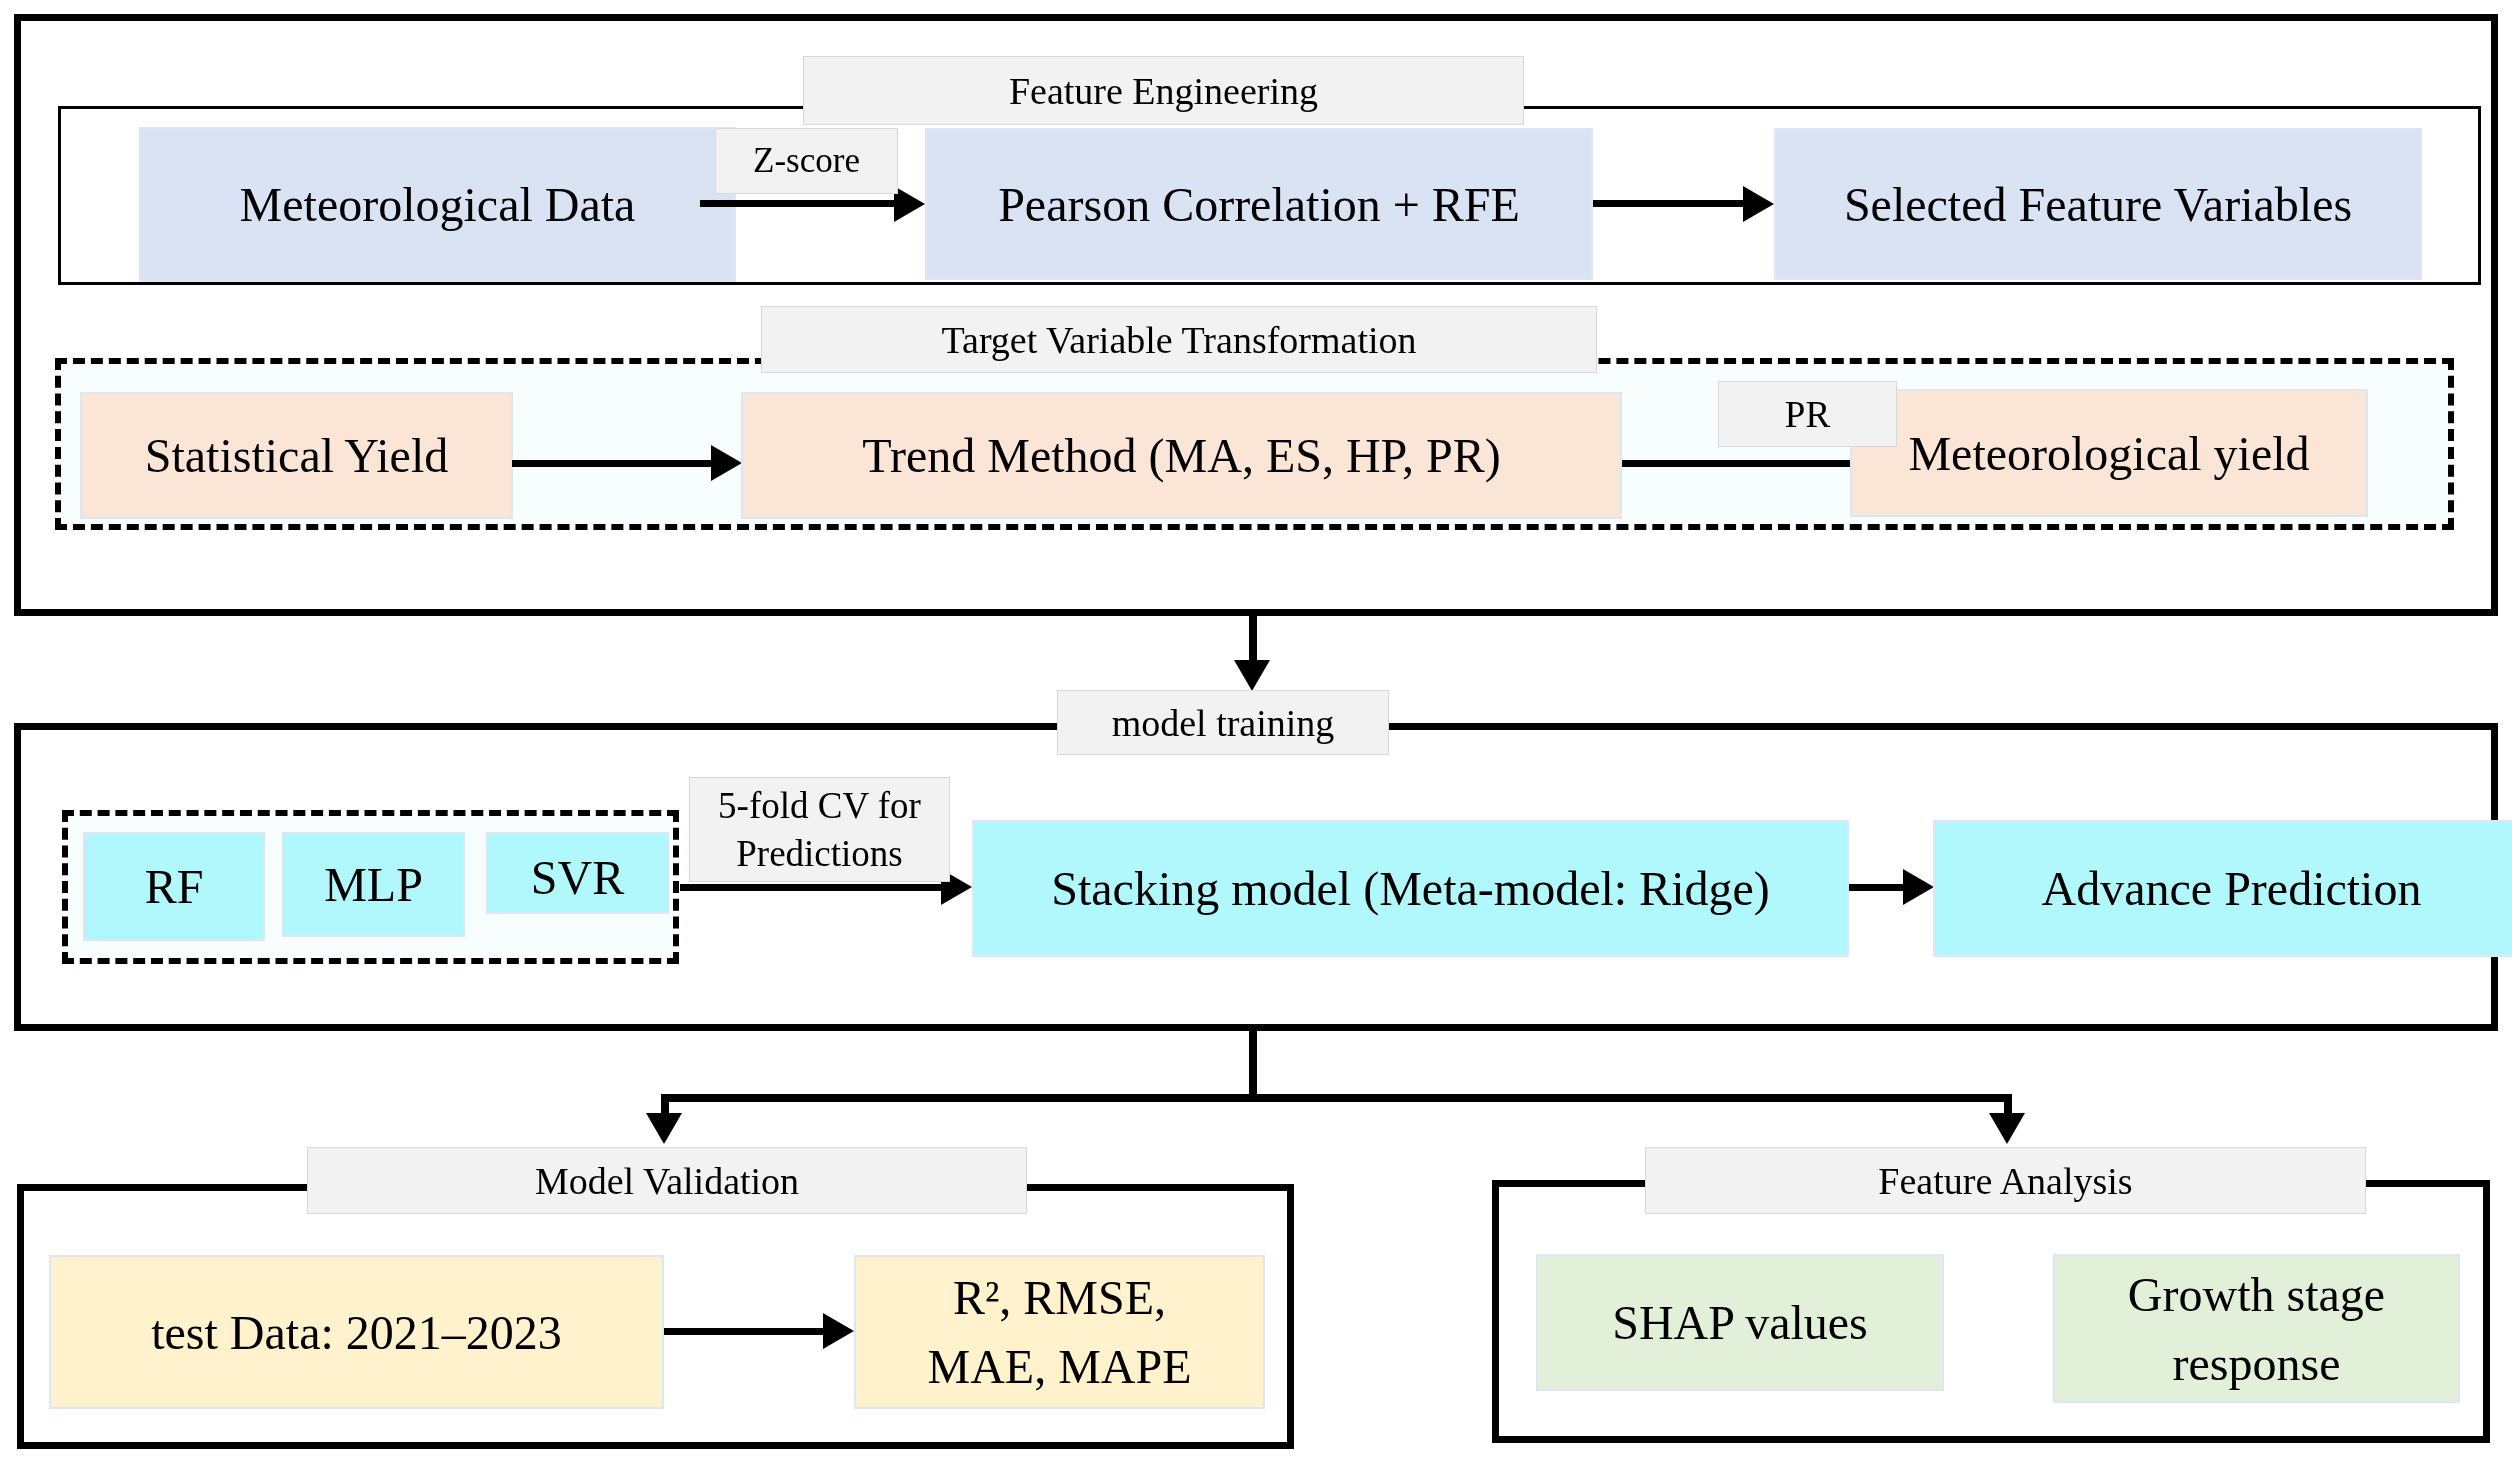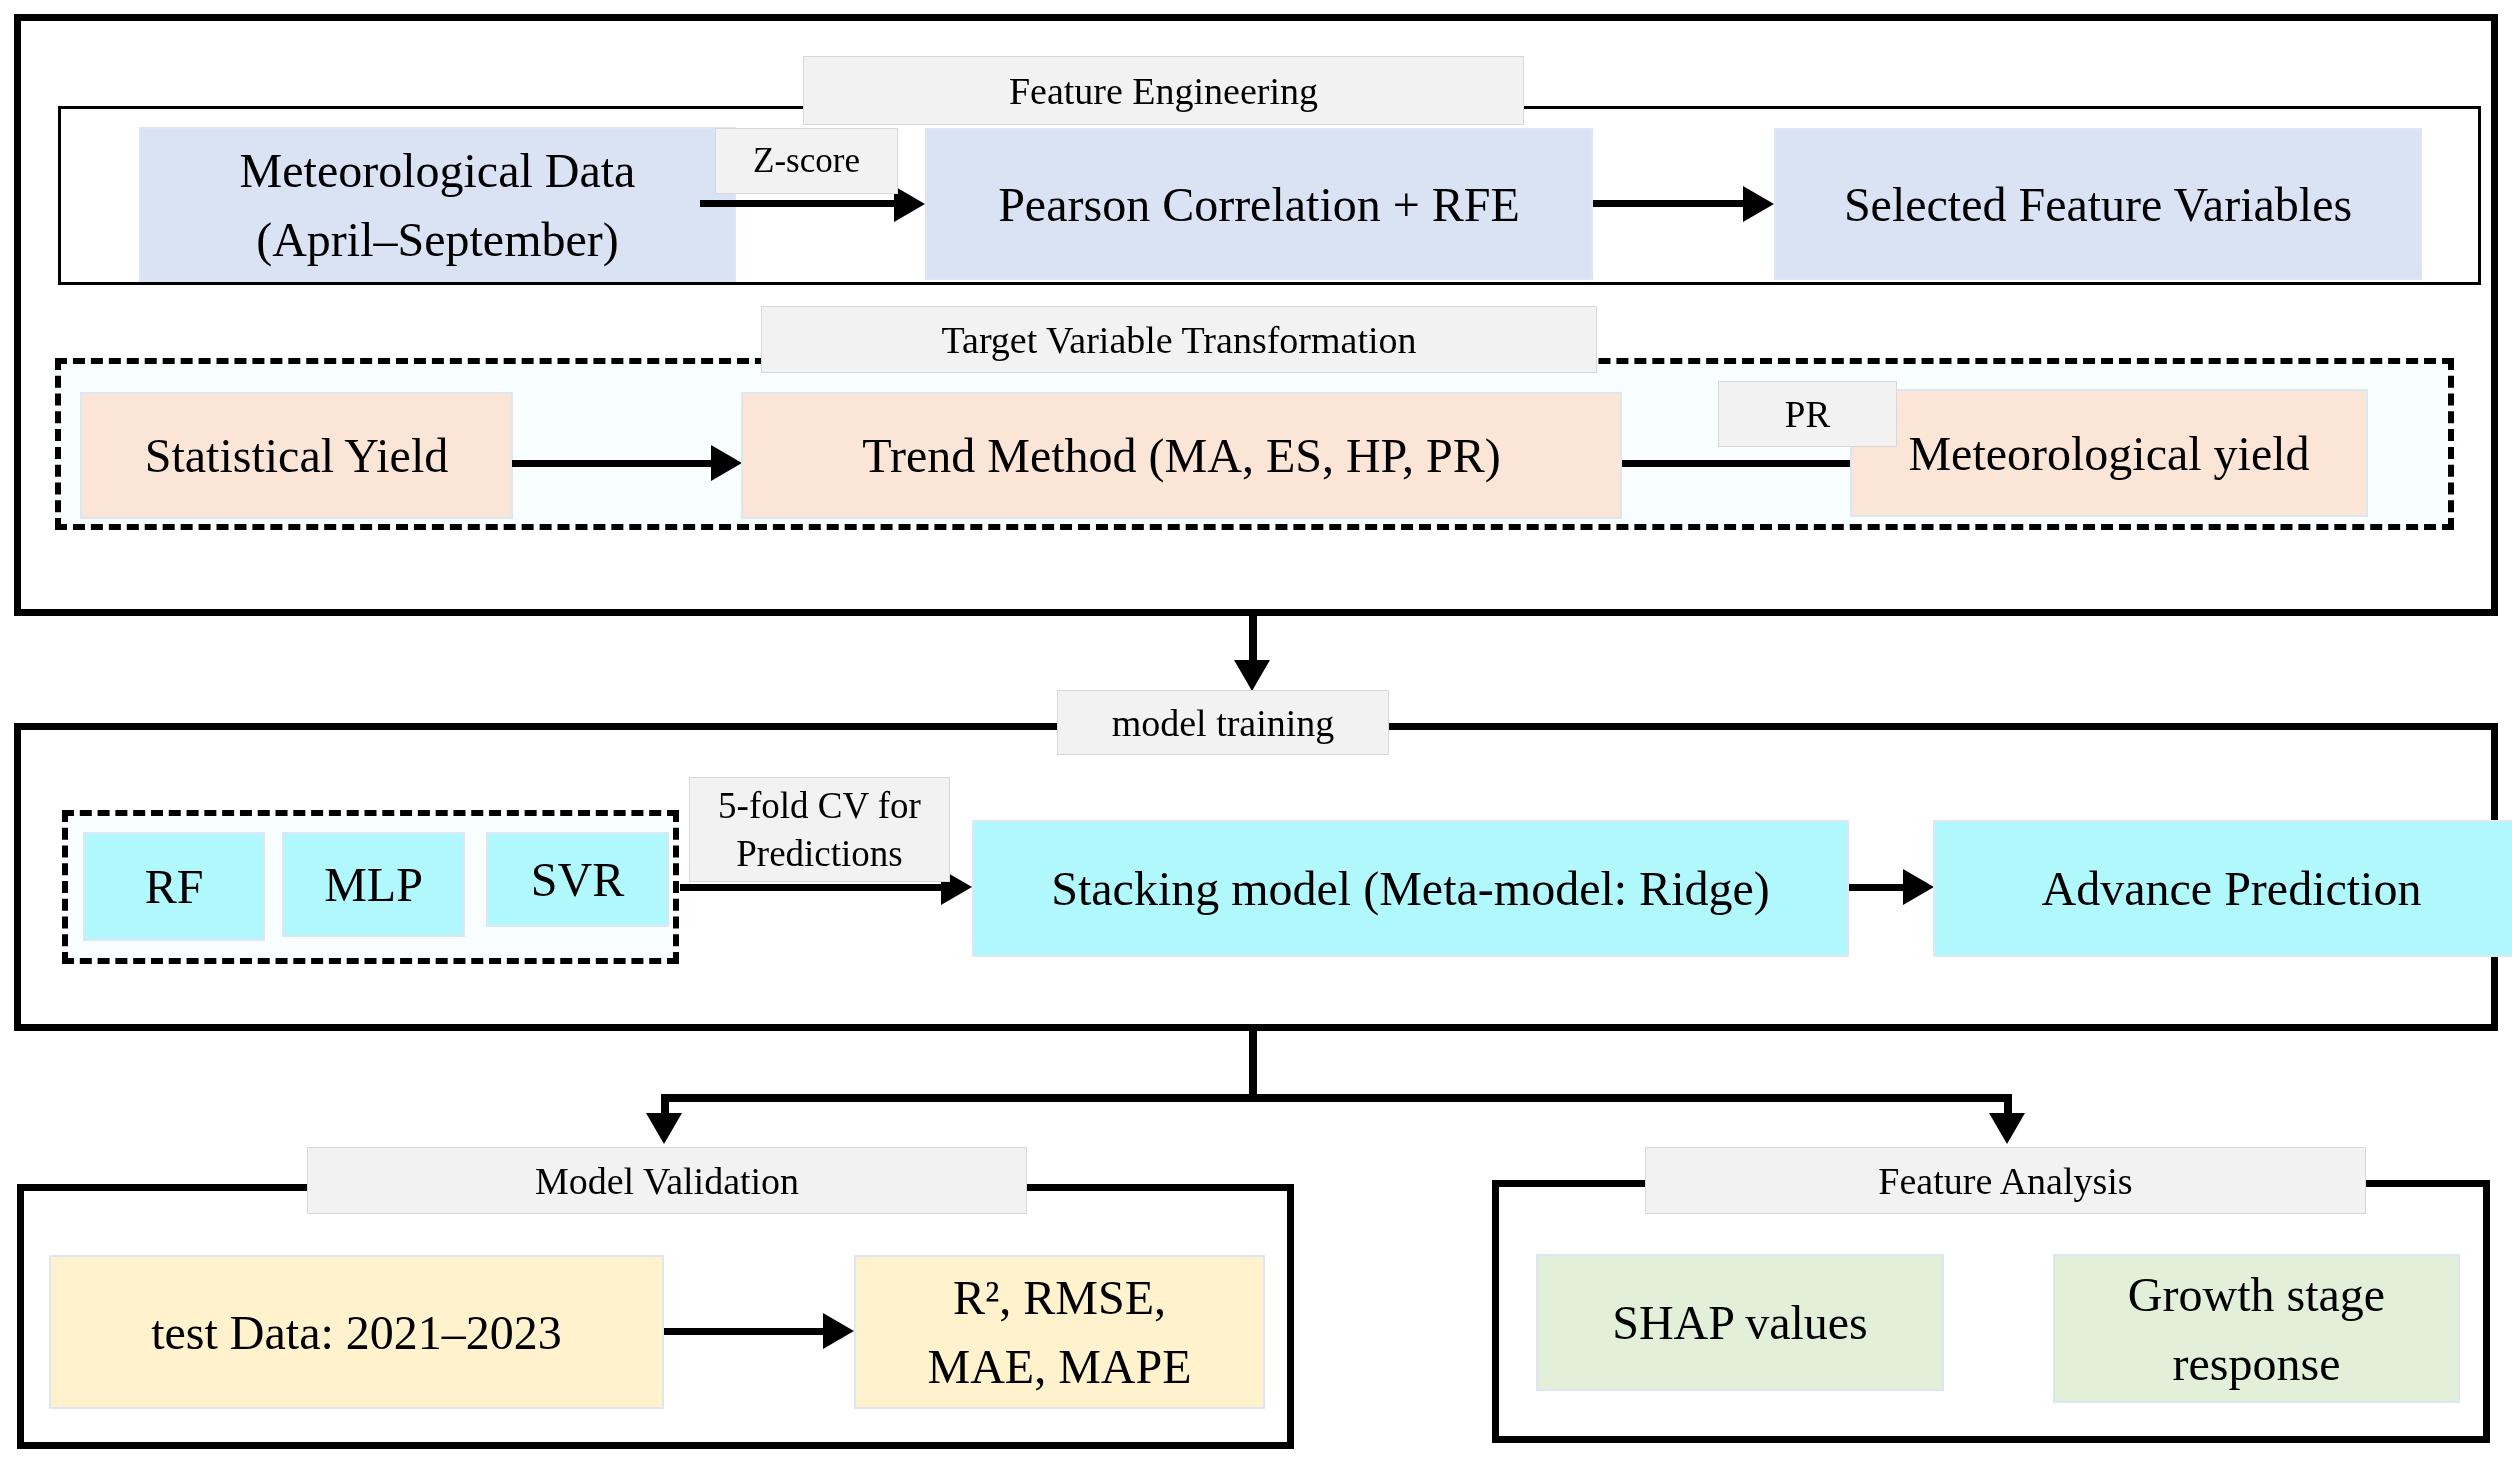--- a/index.html
+++ b/index.html
@@ -39,21 +39,20 @@
 <div class="container" style="left:13.5px;top:13.5px;width:2484px;height:602px;"></div>
 
 <div class="thinbox" style="left:58px;top:106px;width:2423px;height:179px;"></div>
 
 <div class="label" style="left:803px;top:56px;width:721px;height:69px;">
   <span>Feature Engineering</span>
 </div>
 
 <div class="box blue big" style="left:103px;top:127px;width:597px;height:155px;margin-left:36px;">
   <span class="line2">Meteorological Data</span>
-  <span class="line2">(April–September)</span>
 </div>
 
 <div class="label" style="left:715px;top:128px;width:183px;height:66px;font-size:35px;">
   <span>Z-score</span>
 </div>
 
 <div class="hline" style="left:700px;top:200px;width:198px;height:6.7px;"></div>
 <div class="head-r" style="left:894px;top:186px;"></div>
 
 <div class="box blue big" style="left:925px;top:128px;width:668px;height:152px;">
@@ -105,21 +104,21 @@
 <div class="container" style="left:13.5px;top:723px;width:2484px;height:308px;"></div>
 
 <div class="dashed" style="left:62px;top:810px;width:617px;height:154px;"></div>
 
 <div class="box cyan big" style="left:83px;top:832px;width:182px;height:109px;">
   <span>RF</span>
 </div>
 <div class="box cyan big" style="left:282px;top:832px;width:183px;height:105px;">
   <span>MLP</span>
 </div>
-<div class="box cyan big" style="left:486px;top:832px;width:183px;height:95px;">
+<div class="box cyan big" style="left:486px;top:832px;width:183px;height:82px;justify-content:flex-end;">
   <span>SVR</span>
 </div>
 
 <div class="label small-label" style="left:689px;top:777px;width:261px;height:105px;">
   <span class="line2">5-fold CV for</span>
   <span class="line2">Predictions</span>
 </div>
 
 <div class="hline" style="left:680px;top:884px;width:265px;height:6.7px;"></div>
 <div class="head-r" style="left:941px;top:869px;"></div>

